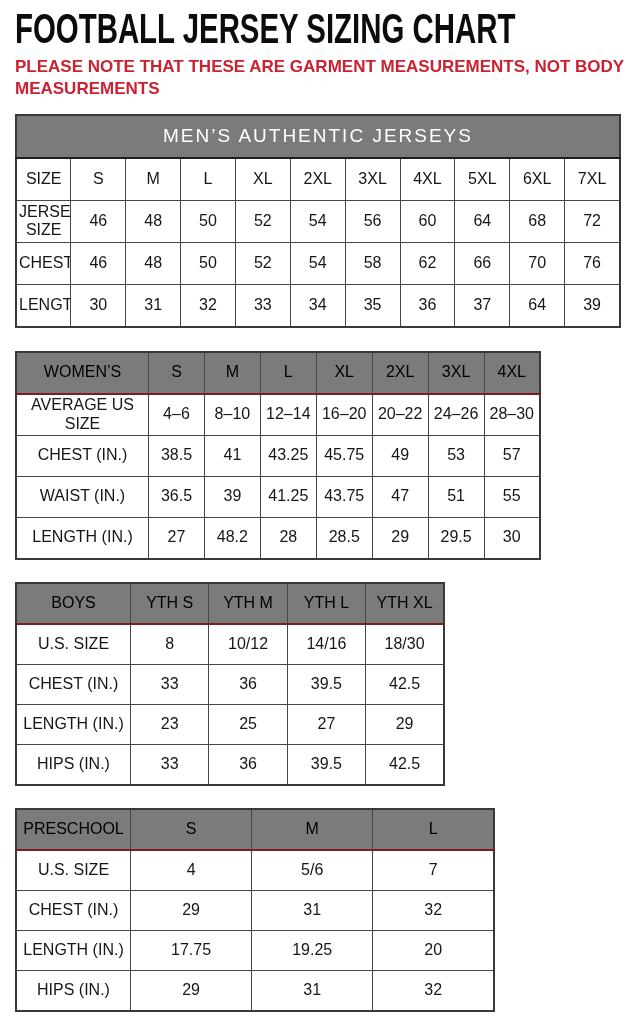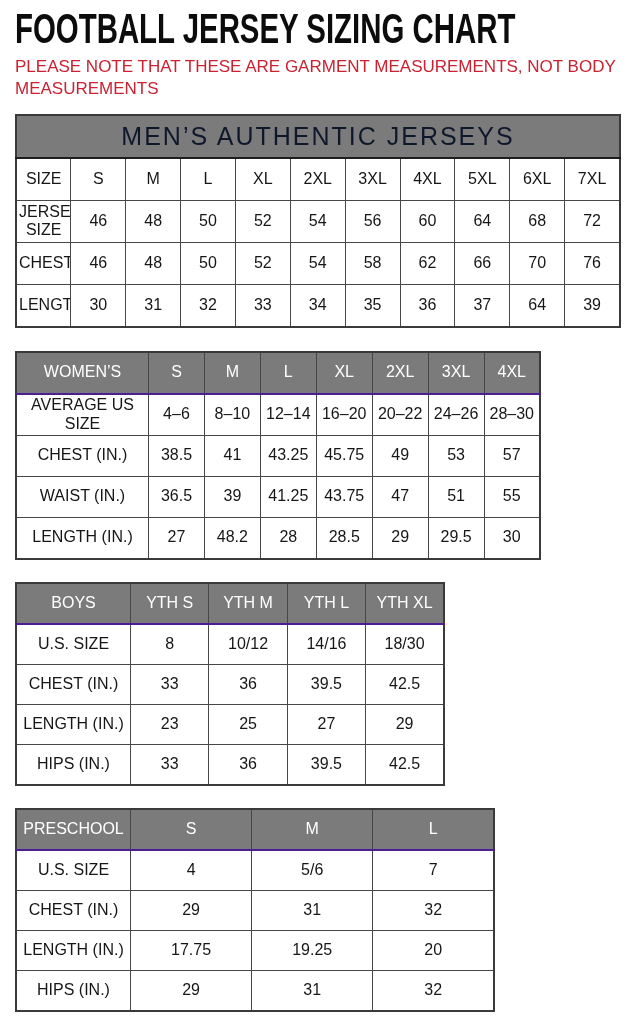--- a/index.html
+++ b/index.html
@@ -5,38 +5,38 @@
   html,body{margin:0;padding:0;background:#ffffff}
   body{width:633px;height:1024px;overflow:hidden;font-family:"Liberation Sans",sans-serif}
   .page{padding:6px 15px 0 15px}
 
   .title{
     font-weight:700;font-size:42px;line-height:1.0;color:#0c0c0c;
     margin:2px 0 6px 0;white-space:nowrap;
     transform:scaleX(.70);transform-origin:0 50%;
     letter-spacing:0px;
   }
-  .note{color:var(--accent-red,#cb2130);font-weight:400}
+  .note{color:var(--accent-red,#cb2130);font-weight:700}
   .top-note{width:614px;font-size:17px;line-height:1.28;margin:0 0 14px 0}
   .bottom-note{font-size:15.5px;margin:11px 0 0 0;white-space:nowrap}
 
   .tbl table{border-collapse:collapse;table-layout:fixed;border:2px solid #3a3a3a}
   .tbl td{
     border:1px solid #474747;text-align:center;vertical-align:middle;
     font-size:16px;color:#161616;padding:0 2px;line-height:1.15;
     overflow:hidden;
   }
   .title-row td{
-    background:var(--header-gray,#7b7b7b);color:#0f172a;
-    font-size:25px;letter-spacing:2px;height:37px;
+    background:var(--header-gray,#7b7b7b);color:#ffffff;
+    font-size:19px;letter-spacing:2px;height:37px;
     border-bottom:2px solid #1e1e1e;
   }
   .head-row td{
-    background:var(--header-gray,#7b7b7b);color:#ffffff;
-    font-size:16px;border-bottom:2px solid #4c1d95;
+    background:var(--header-gray,#7b7b7b);color:#000000;
+    font-size:16px;border-bottom:2px solid #7f1d1d;
   }
 
   .t-mens{margin-bottom:23px}
   .t-mens table{width:606px}
   .t-mens td{height:41px}
   .t-mens td:first-child{width:118px}
 
   .t-womens{margin-bottom:22px}
   .t-womens table{width:526px}
   .t-womens td{height:40px}

